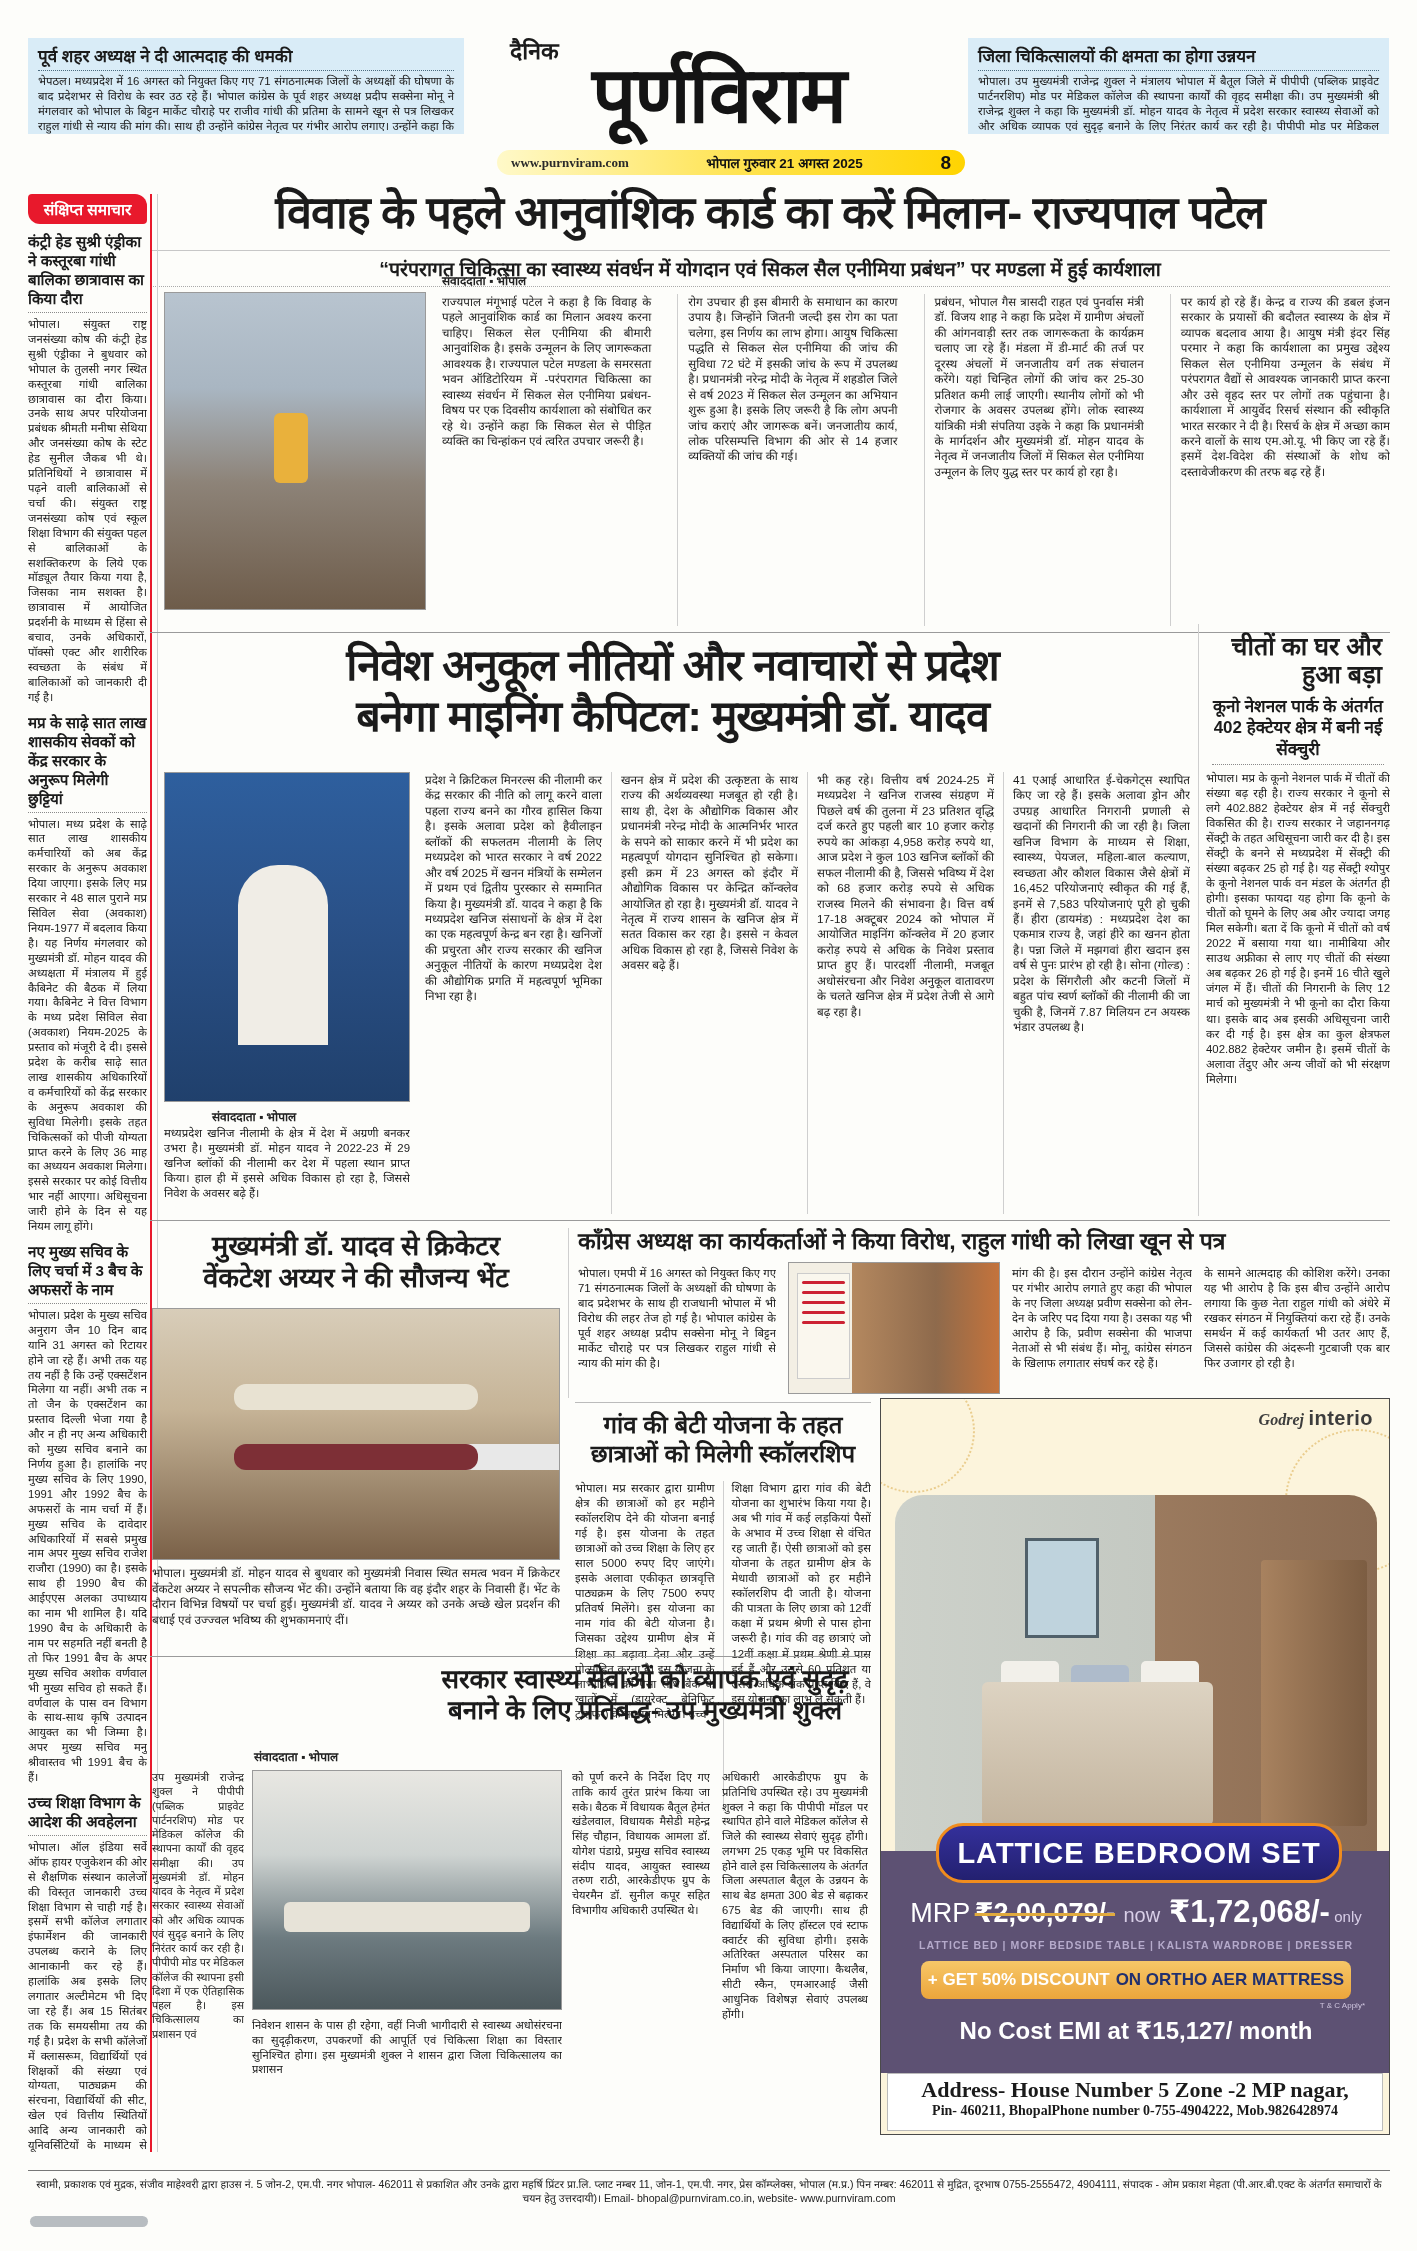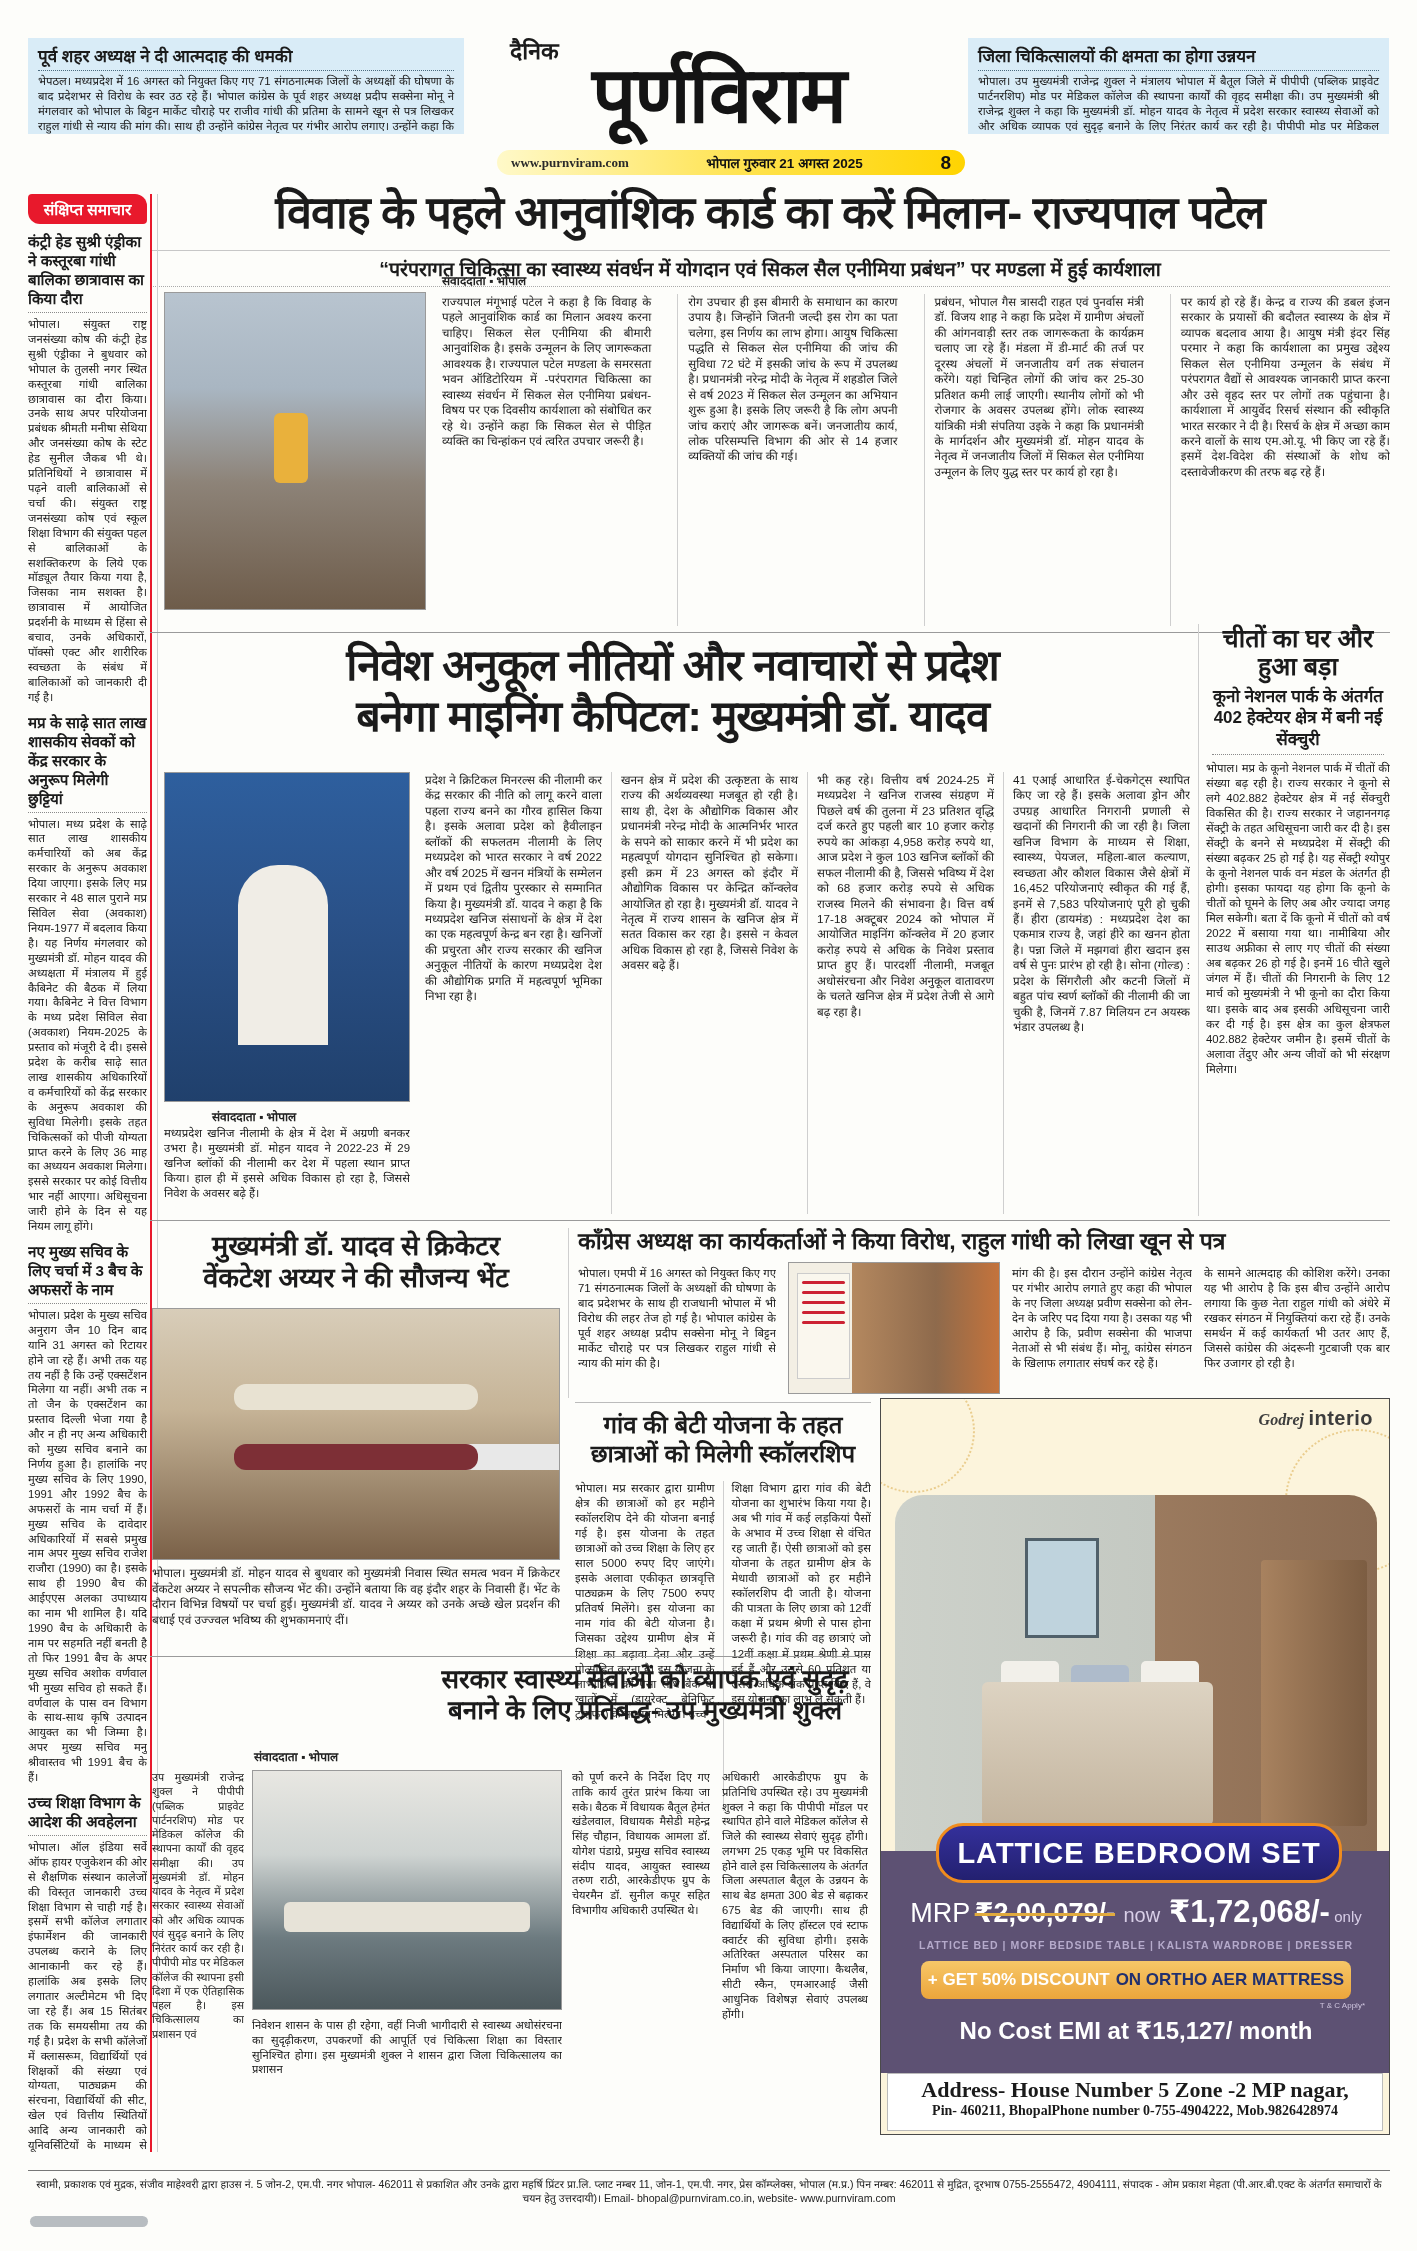--- a/index.html
+++ b/index.html
@@ -38,21 +38,21 @@
   .caption-byline{font-size:12px;font-weight:800;color:#222;}
   .byline{position:absolute;font-size:12px;font-weight:800;color:#222;}
   .colrow{position:absolute;display:flex;}
   .colrow .col{font-size:11.7px;overflow:hidden;}
   .colrow .col + .col{border-left:1px solid #cfcfcf;}
   
   #mining-headline{position:absolute;left:155px;top:640px;width:1035px;text-align:center;
      font-size:43px;font-weight:800;letter-spacing:-1px;line-height:1.18;}
   
   #cheetah{position:absolute;left:1206px;top:624px;width:184px;height:592px;overflow:hidden;}
-  #cheetah h3{margin:0;font-size:25px;font-weight:800;text-align:center;line-height:1.12;}
+  #cheetah h3{margin:8px;font-size:25px;font-weight:800;text-align:right;line-height:1.12;}
   #cheetah h4{margin:6px 0 4px 0;font-size:17px;font-weight:800;text-align:center;line-height:1.25;}
   #cheetah .rule{border-bottom:1px dotted #8a8a8a;margin:4px 6px 6px 6px;}
   #cheetah p{margin:0;font-size:11.4px;}
   
   .blockhead{position:absolute;font-weight:800;text-align:center;line-height:1.2;}
   
   #ad{position:absolute;left:880px;top:1398px;width:510px;height:737px;border:1.5px solid #4a4a4a;
       background:#fcf4dc;box-sizing:border-box;overflow:hidden;}
   .paisley{position:absolute;border:2px dotted #e3bd6e;border-radius:50%;opacity:.7;}
   #ad-brand{position:absolute;right:16px;top:8px;color:#3d3d3d;}

